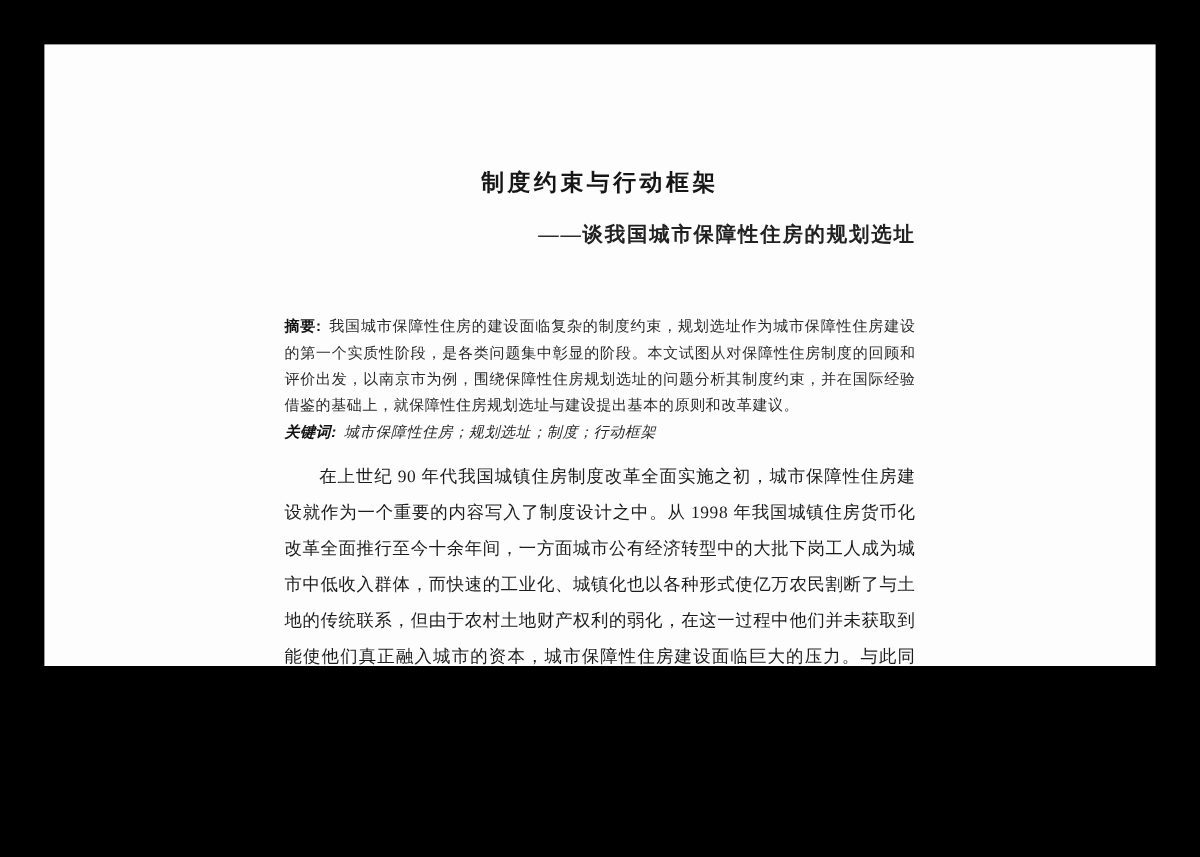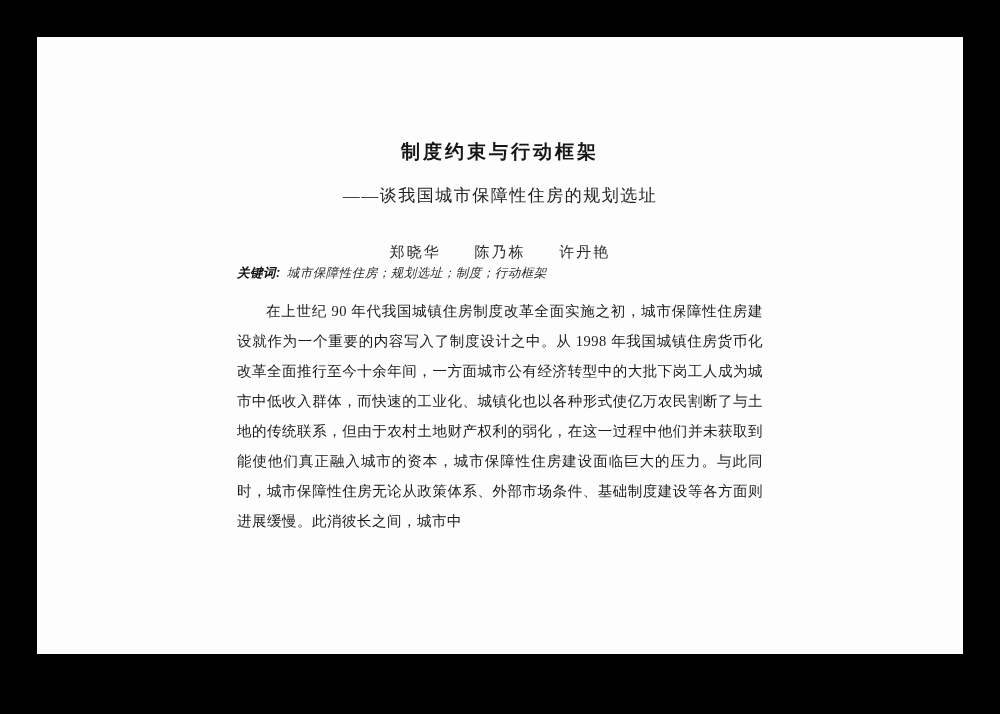--- a/index.html
+++ b/index.html
@@ -3,21 +3,21 @@
 <meta charset="utf-8">
 <style>
   html, body { margin: 0; padding: 0; }
   body {
     background: #000;
     font-family: "Liberation Serif", "DejaVu Serif", serif;
   }
   .stage {
     position: relative;
     width: 1000px;
-    height: 654px;
+    height: 555px;
     background: #000;
     overflow: hidden;
   }
   .page {
     position: absolute;
     left: 37px;
     top: 37px;
     width: 926px;
     height: 677px;
     background: #fdfdfd;
@@ -34,23 +34,23 @@
     text-align: center;
     font-family: "Liberation Sans", "DejaVu Sans", sans-serif;
     font-weight: bold;
     font-size: 19px;
     letter-spacing: 3px;
     color: #161616;
   }
   .doc-subtitle {
     margin: 0;
     padding-top: 19px;
-    text-align: center;
+    text-align: right;
     font-family: "Liberation Serif", "DejaVu Serif", serif;
-    font-weight: normal;
+    font-weight: bold;
     font-size: 17px;
     letter-spacing: 1.5px;
     color: #222;
   }
   .authors {
     padding-top: 36px;
     text-align: center;
     font-size: 15px;
     letter-spacing: 2px;
     color: #2a2a2a;
@@ -101,26 +101,24 @@
 <body>
 
 <div class="stage">
   <div class="page">
     <div class="content">
 
       <h1 class="doc-title">制度约束与行动框架</h1>
 
       <h2 class="doc-subtitle">——谈我国城市保障性住房的规划选址</h2>
 
-      <div class="authors">
-        <span class="author">郑晓华</span>
-        <span class="author">陈乃栋</span>
-        <span class="author">许丹艳</span>
+
+      <div class="abstract">
+        <span class="inline-label">摘要:</span><span>我国城市保障性住房的建设面临复杂的制度约束，规划选址作为城市保障性住房建设的第一个实质性阶段，是各类问题集中彰显的阶段。本文试图从对保障性住房制度的回顾和评价出发，以南京市为例，围绕保障性住房规划选址的问题分析其制度约束，并在国际经验借鉴的基础上，就保障性住房规划选址与建设提出基本的原则和改革建议。</span>
       </div>
-
 
       <div class="keywords">
         <span class="inline-label">关键词:</span><span>城市保障性住房；规划选址；制度；行动框架</span>
       </div>
 
 
       <p class="body-paragraph">在上世纪 90 年代我国城镇住房制度改革全面实施之初，城市保障性住房建设就作为一个重要的内容写入了制度设计之中。从 1998 年我国城镇住房货币化改革全面推行至今十余年间，一方面城市公有经济转型中的大批下岗工人成为城市中低收入群体，而快速的工业化、城镇化也以各种形式使亿万农民割断了与土地的传统联系，但由于农村土地财产权利的弱化，在这一过程中他们并未获取到能使他们真正融入城市的资本，城市保障性住房建设面临巨大的压力。与此同时，城市保障性住房无论从政策体系、外部市场条件、基础制度建设等各方面则进展缓慢。此消彼长之间，城市中</p>
 
     </div>
   </div>

